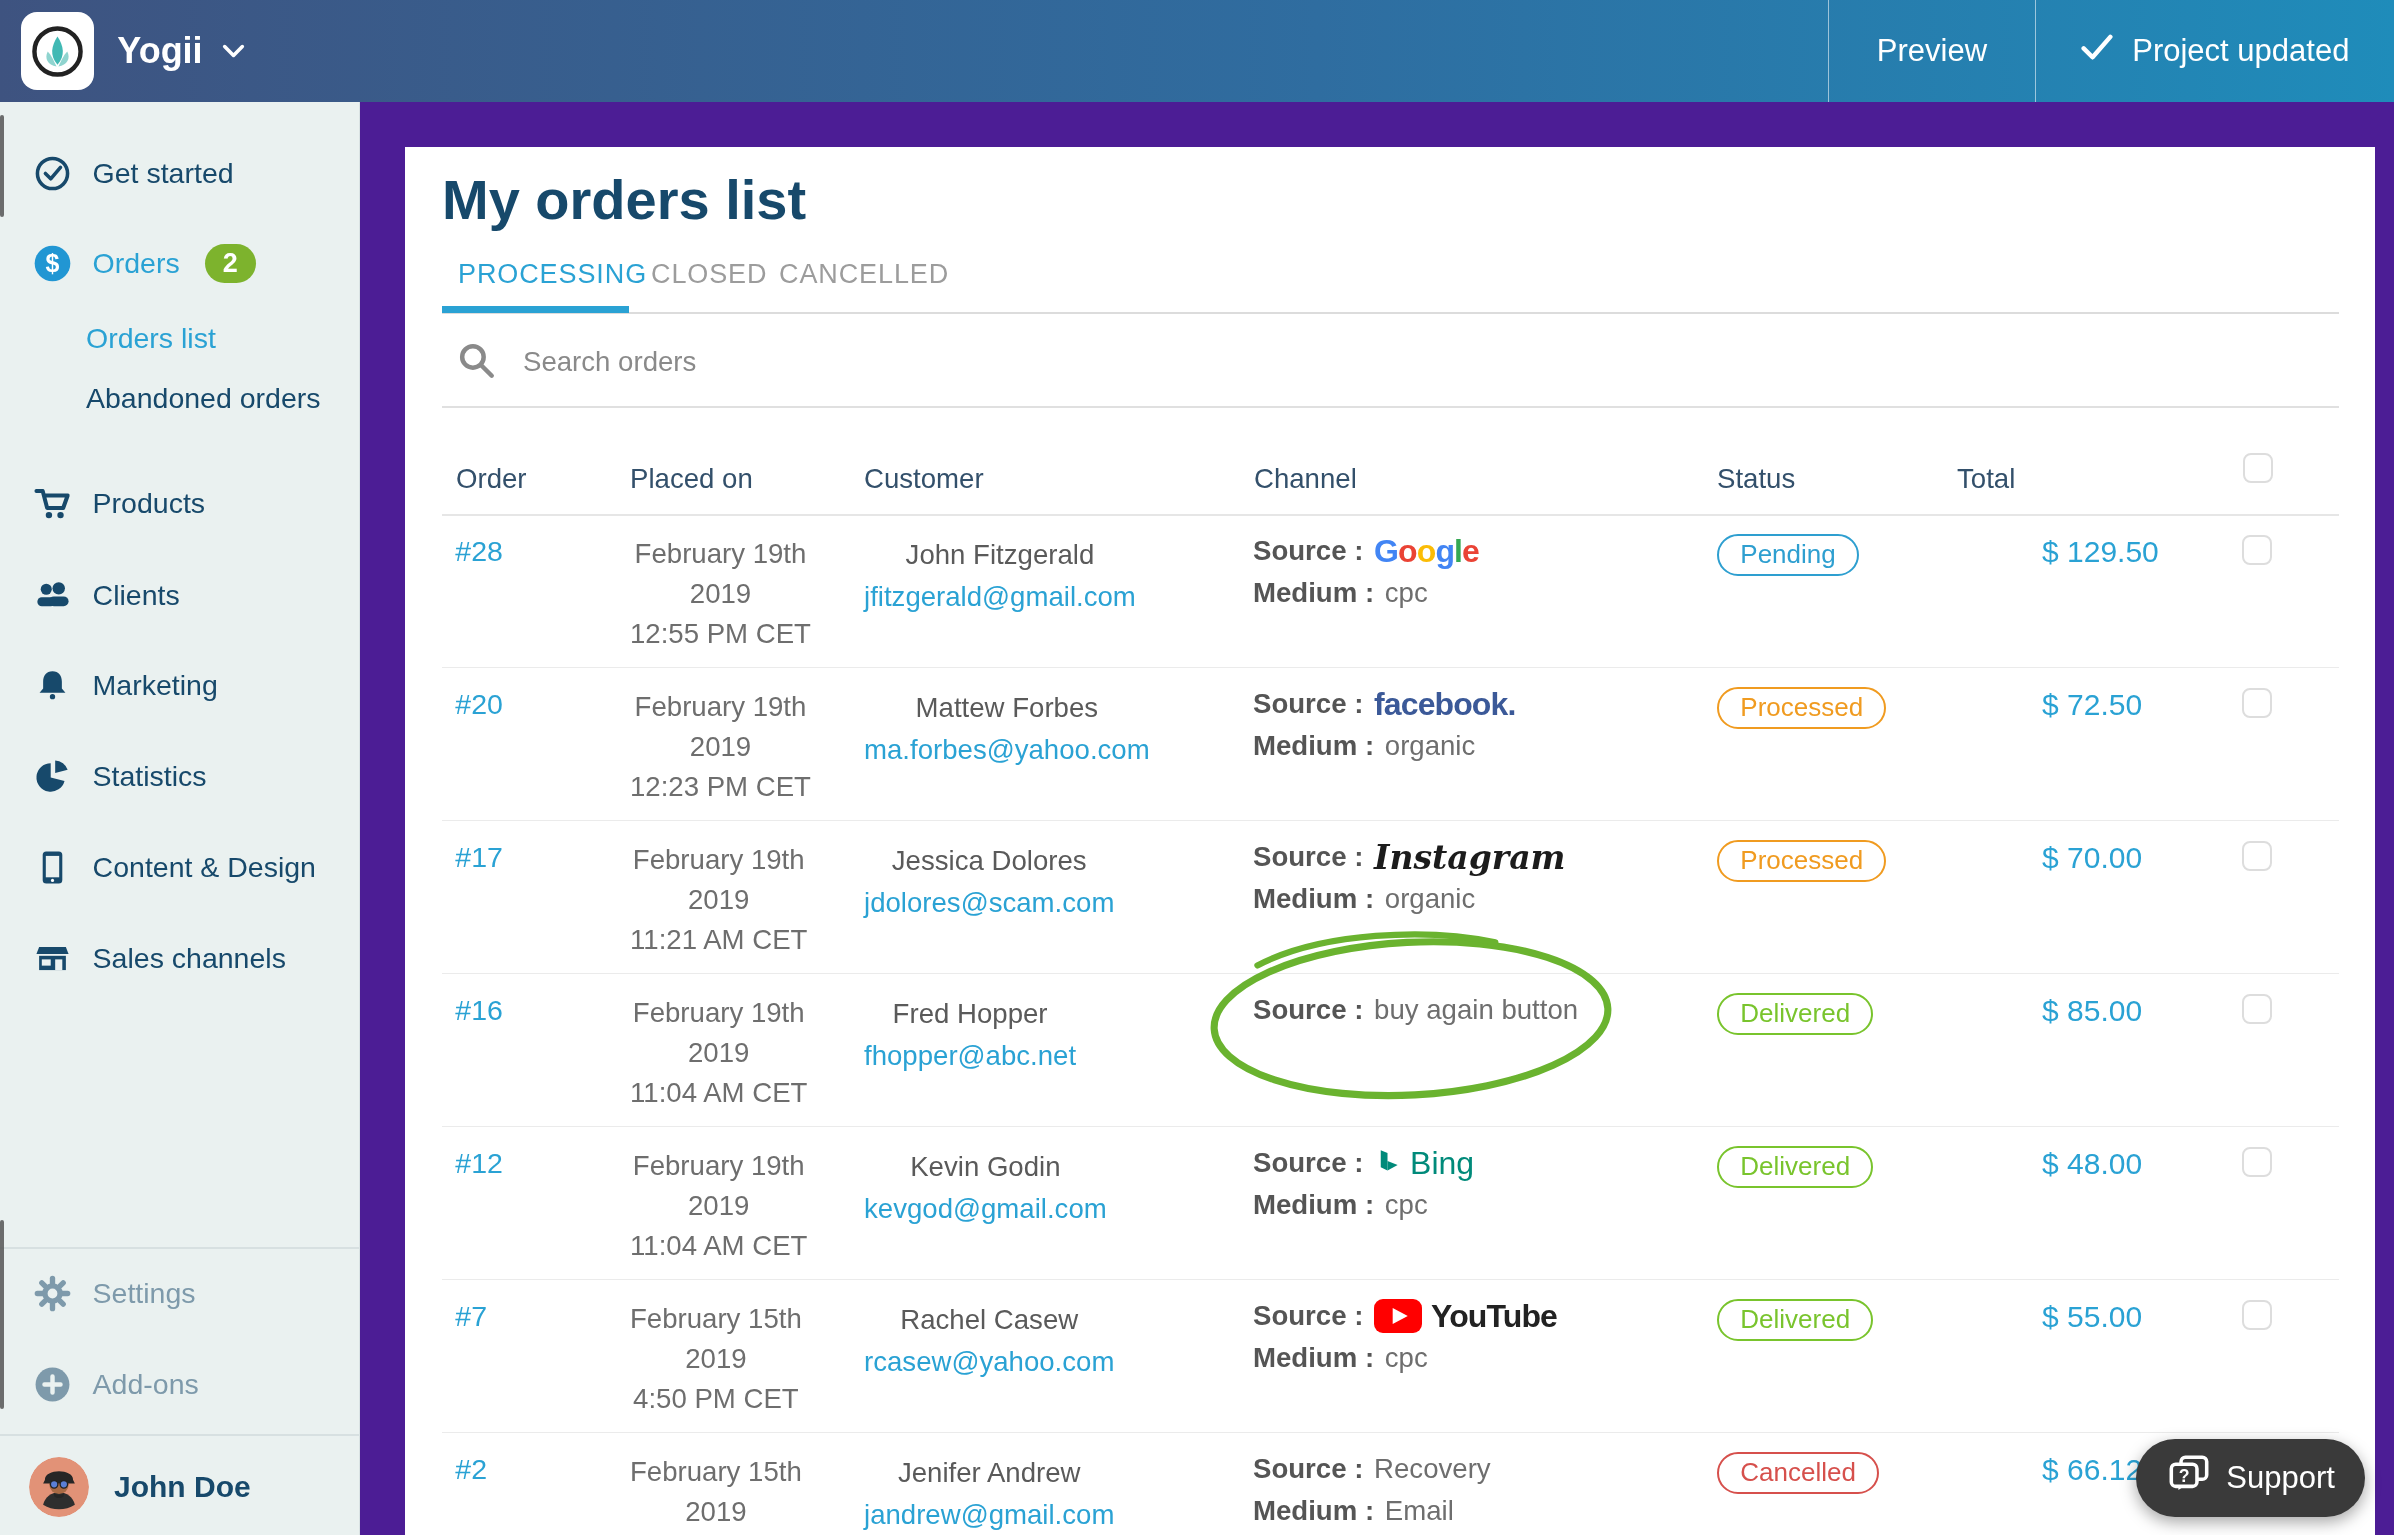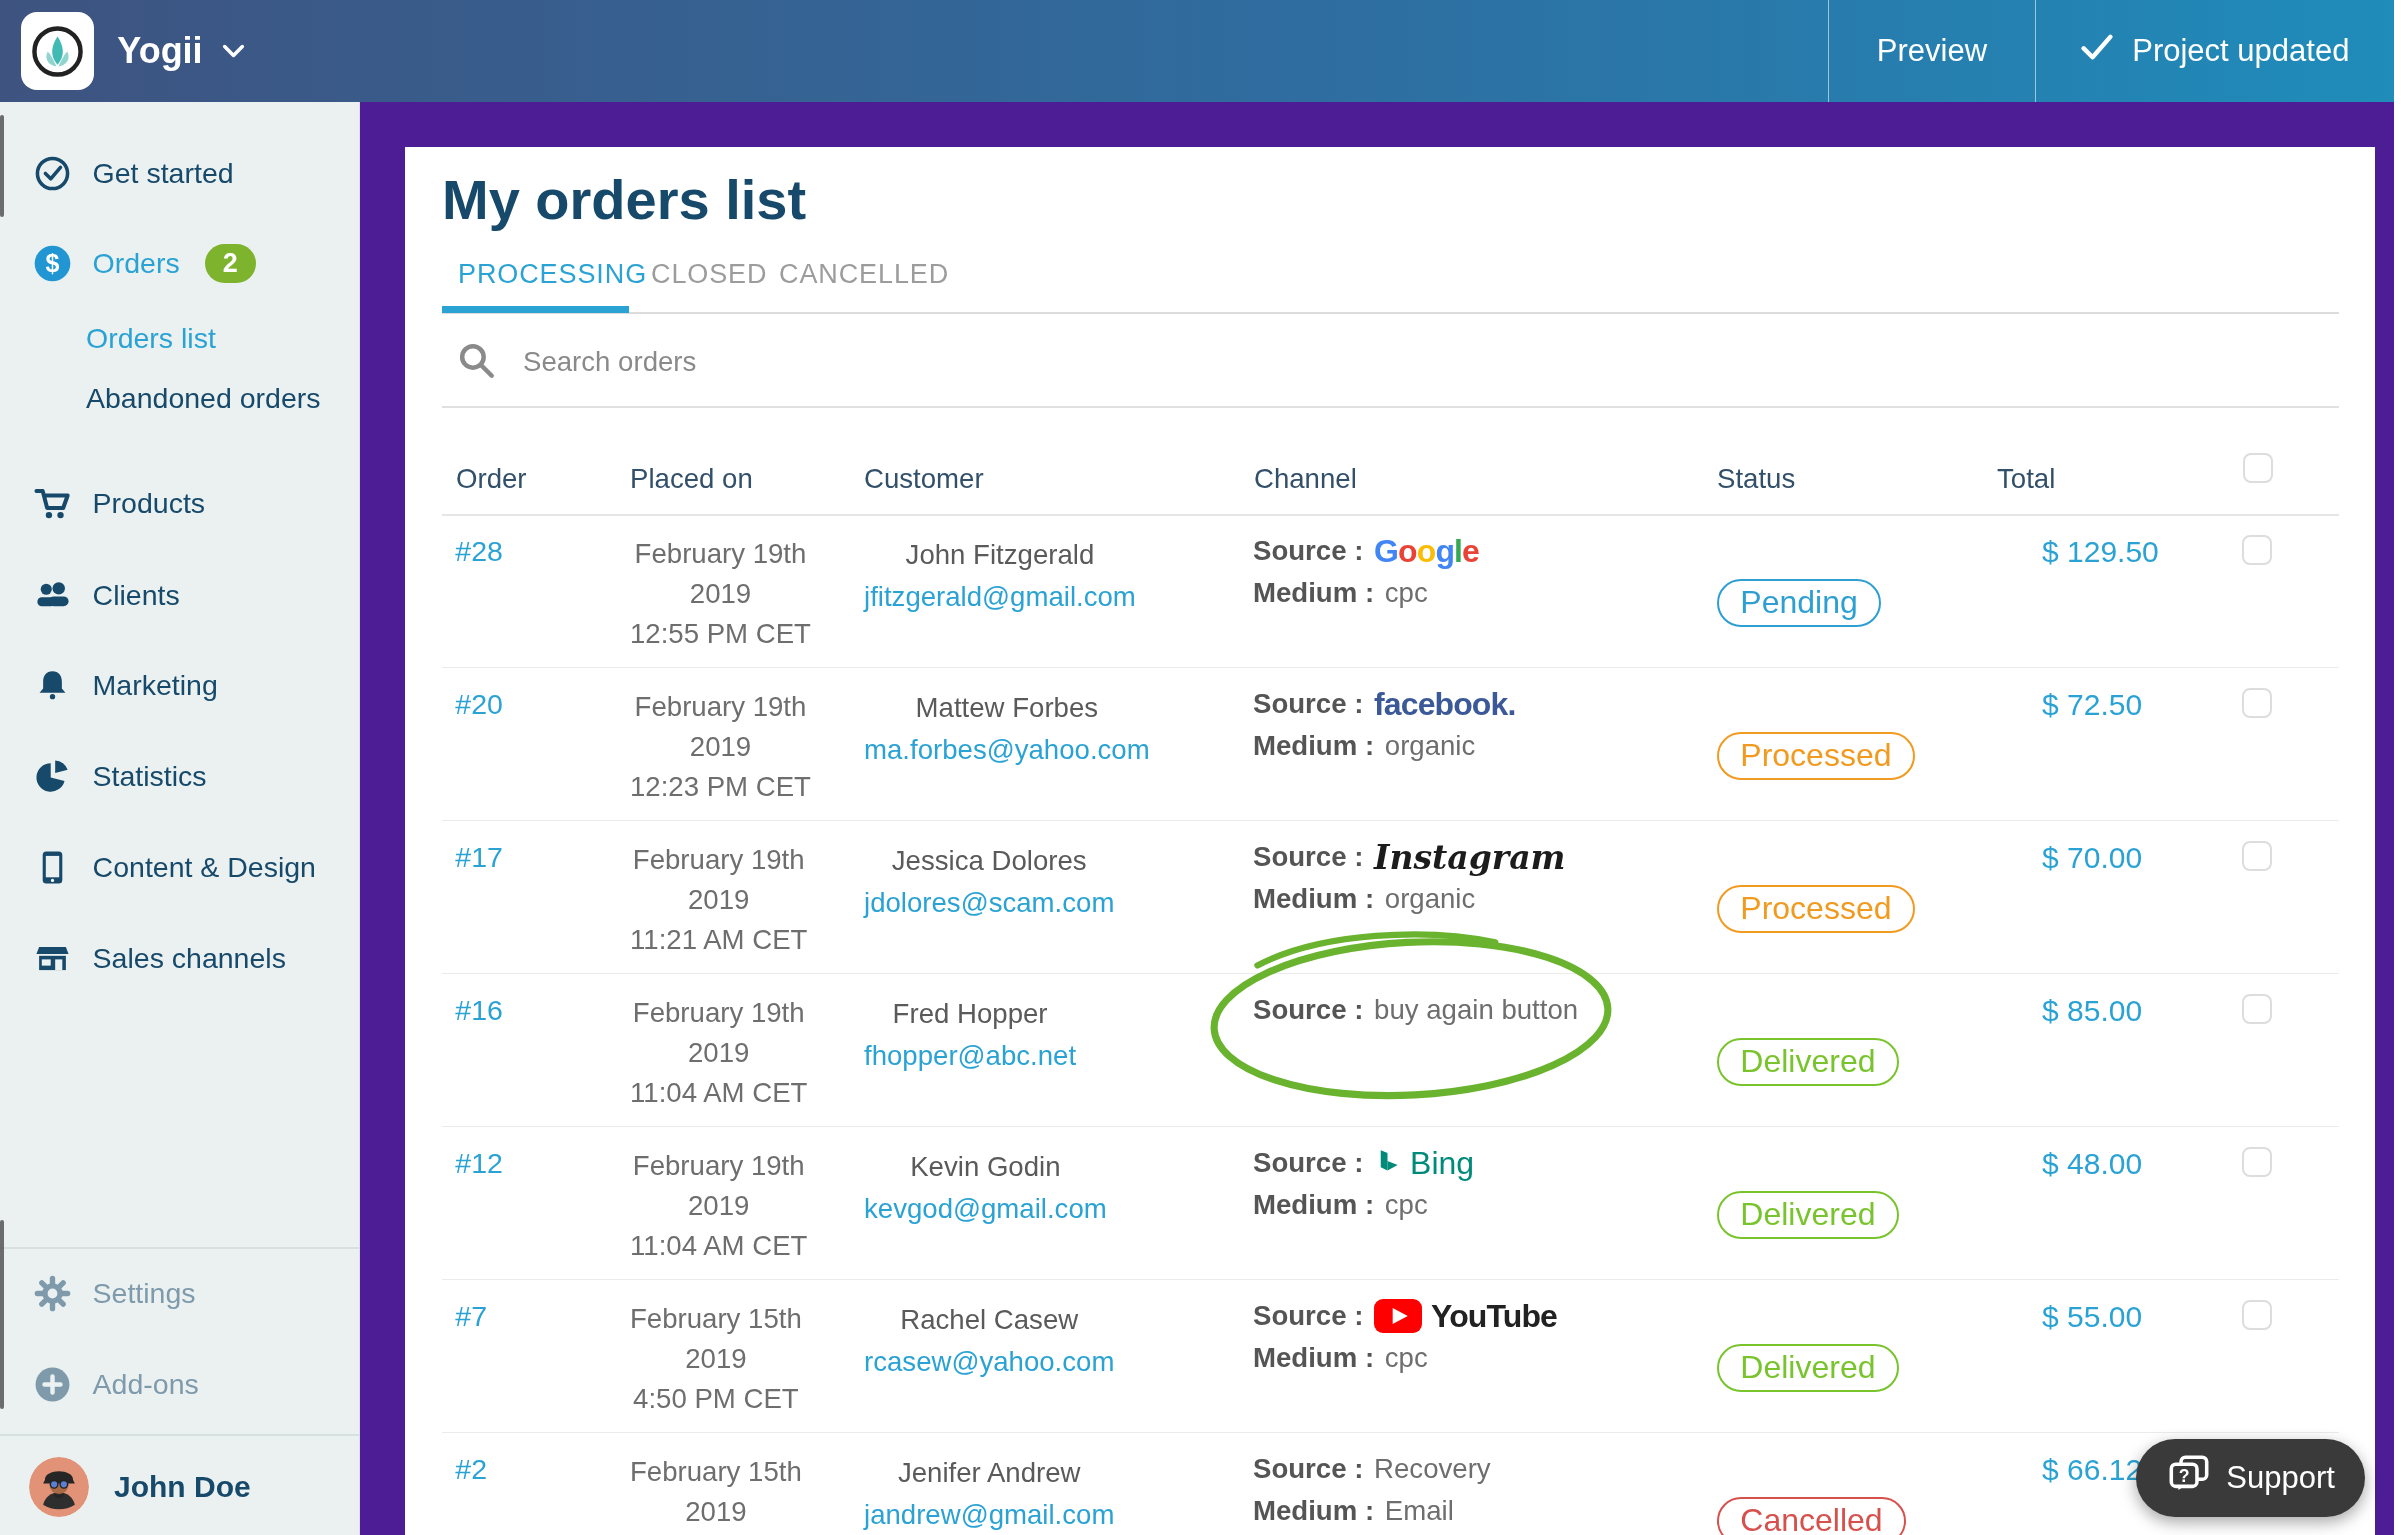--- a/index.html
+++ b/index.html
@@ -58,21 +58,21 @@
   .cell{position:absolute;}
   .cell.order{left:13.3px;top:21.3px;color:#2aa2d4;font-size:28.5px;cursor:pointer;}
   .cell.date{left:188px;top:19.6px;color:#6e6e6e;font-size:27.6px;line-height:40px;}
   .cell.customer{left:422px;top:19.6px;font-size:27.6px;line-height:42px;}
   .cname{color:#5a5a5a;}
   .cemail{color:#2aa2d4;cursor:pointer;}
   .cell.channel{left:811px;top:16px;font-size:27.6px;color:#6e6e6e;}
   .chline{display:flex;align-items:center;height:42px;}
   .chlbl{font-weight:bold;color:#555;margin-right:10.7px;white-space:pre;}
   .pill{position:absolute;left:1275px;top:19.6px;border:2.7px solid;border-radius:24px;
-        padding:3.6px 21.3px;font-size:32px;background:#fff;white-space:nowrap;margin-top:45px;}
+        padding:3.6px 21.3px;font-size:26px;background:#fff;white-space:nowrap;}
   .pill.pending{color:#2e9fd0;border-color:#2e9fd0;}
   .pill.processed{color:#f09b20;border-color:#f09b20;}
   .pill.delivered{color:#79c42d;border-color:#79c42d;}
   .pill.cancelled{color:#d6504c;border-color:#d6504c;}
   .cell.total{left:1600px;top:21.3px;color:#2aa2d4;font-size:30px;}
   .row-cbx{position:absolute;left:1800px;top:20.5px;}
 
   
   .google-logo{font-weight:bold;font-size:32px;letter-spacing:-0.9px;}
   .fb-logo{color:#3b5998;font-weight:bold;font-size:32px;letter-spacing:-0.9px;}
@@ -289,21 +289,21 @@
       </span>
       <input class="search-input" type="text" placeholder="Search orders" style="">
     </div>
     <div class="search-divider"></div>
 
     <div class="th" style="left:51px">Order</div>
     <div class="th" style="left:225px">Placed on</div>
     <div class="th" style="left:459px">Customer</div>
     <div class="th" style="left:849px">Channel</div>
     <div class="th" style="left:1312px">Status</div>
-    <div class="th" style="left:1592px">Total</div>
+    <div class="th" style="left:1552px">Total</div>
     <div class="cbx head-cbx"></div>
     <div class="head-divider"></div>
 
     <div id="rows">
         <div class="row" style="top: 367px;">
           <div class="cell order">#28</div>
           <div class="cell date">
             <div>February 19th</div>
             <div>2019</div>
             <div>12:55 PM CET</div>

